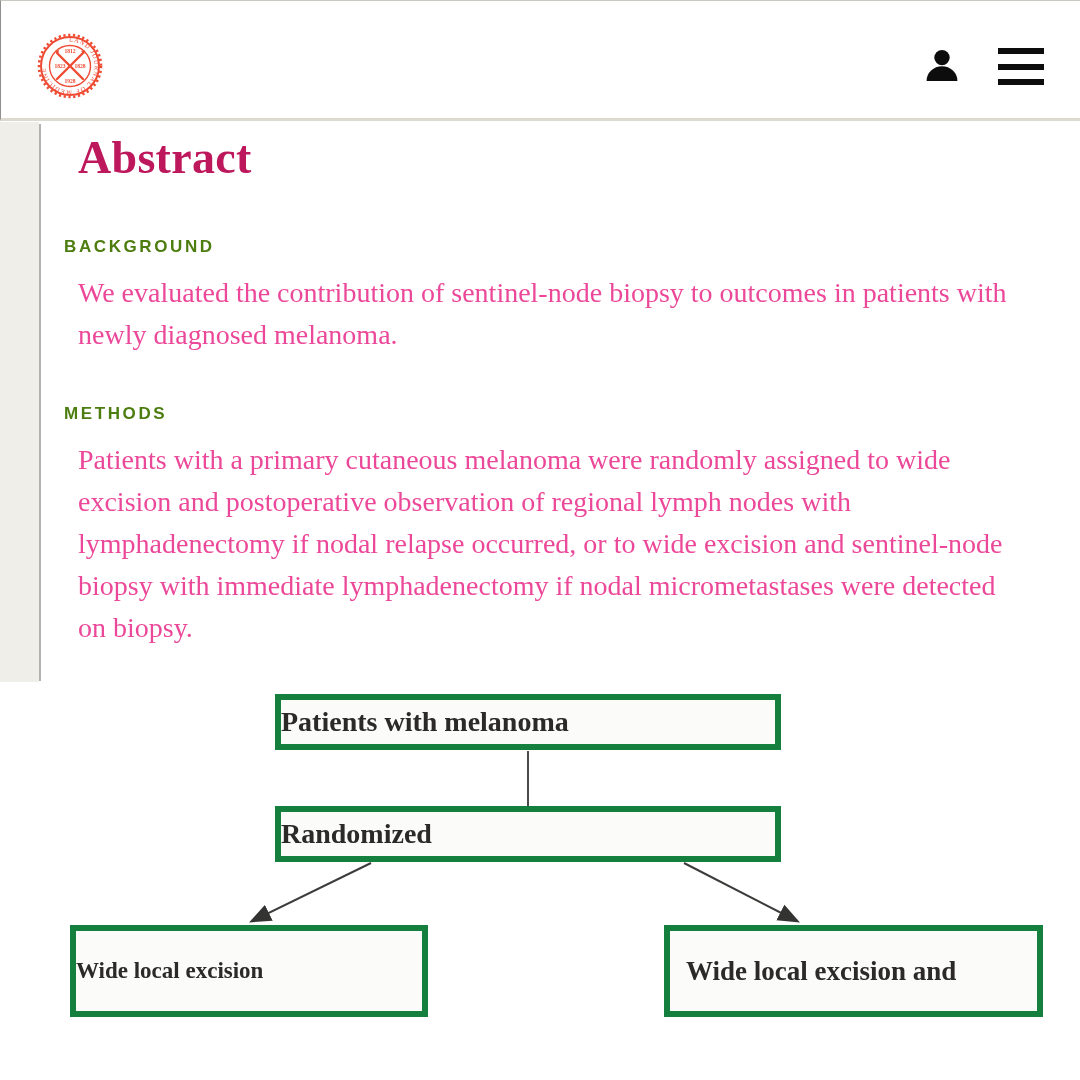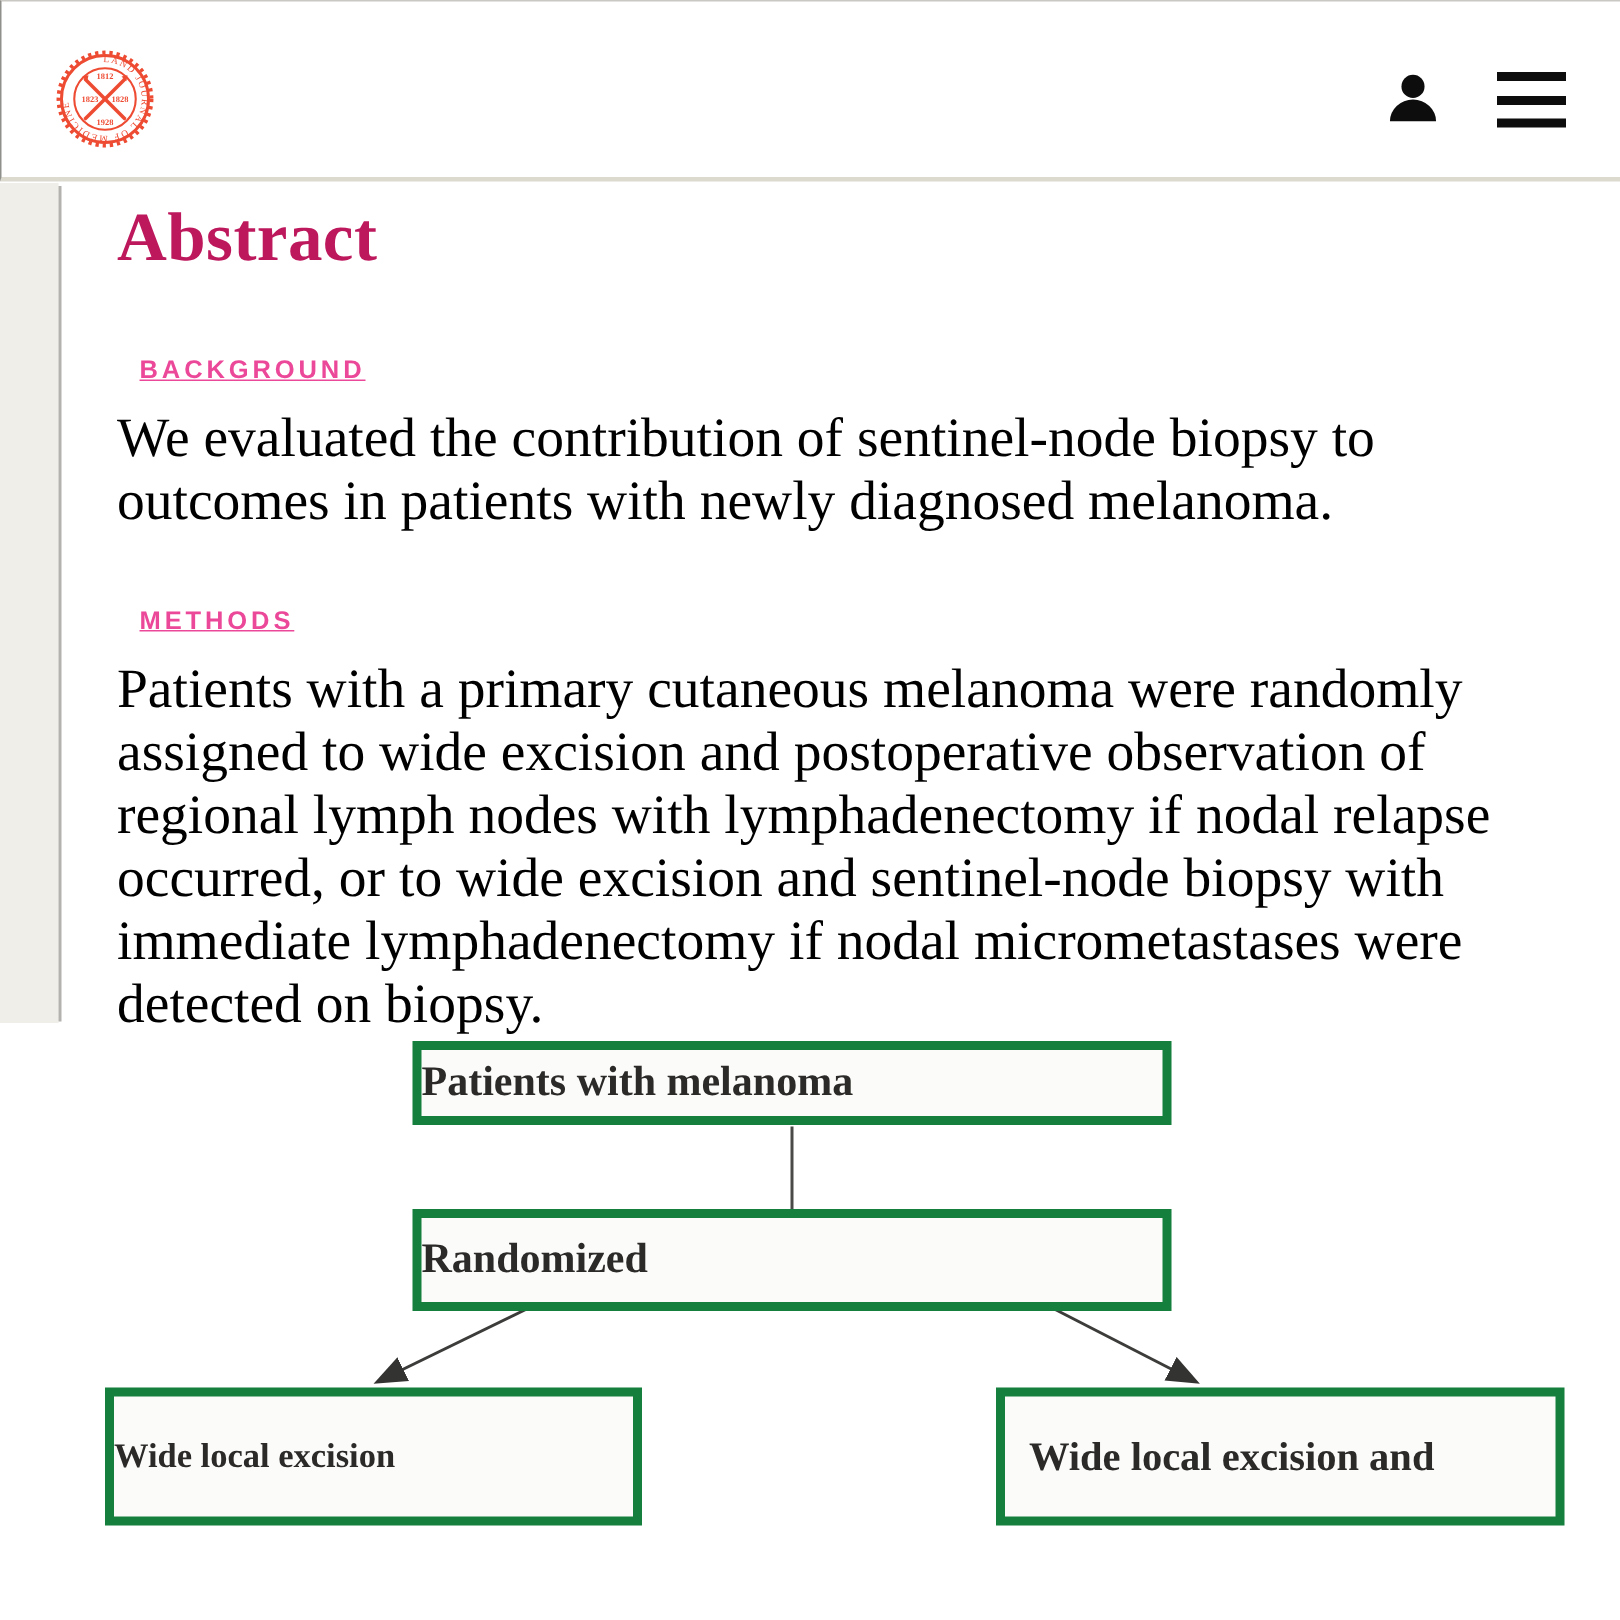--- a/index.html
+++ b/index.html
@@ -28,41 +28,41 @@
 
   
   .left-strip { position:absolute; left:0; top:122px; width:39px; height:560px; background:#f0eee8; }
   .v-rule { position:absolute; left:39px; top:124px; width:2px; height:557px; background:#b3b2ae; }
 
   .page-title {
     position:absolute; left:78px; top:131px;
     font-size:46px; font-weight:700; color:#be185d; letter-spacing:0.3px;
   }
   .sec-label {
-    position:absolute; left:93px;
+    position:absolute; left:64px;
     font-family:"Liberation Sans", sans-serif; font-weight:700;
-    font-size:17px; letter-spacing:2.6px; color:#ec4899;text-decoration:underline;
+    font-size:17px; letter-spacing:2.6px; color:#4d7c0f;
   }
   .sec-text {
     position:absolute; left:78px; width:935px;
-    font-size:37px; line-height:42px; color:#000000;
+    font-size:28px; line-height:42px; color:#ec4899;
   }
   .label-bg { top:237px; }
   .text-bg  { top:272px; }
   .label-me { top:404px; }
   .text-me  { top:439px; }
 
   
   .flow-box {
     position:absolute; border:6px solid #15803d; background:#fbfbf9;
     display:flex; flex-direction:column; align-items:flex-start; justify-content:center;
     font-weight:700; color:#2b2a28; text-align:center;
   }
   .box-top  { left:275px; top:694px; width:506px; height:56px; font-size:28px; }
-  .box-mid  { left:275px; top:806px; width:506px; height:68px; font-size:28px; }
+  .box-mid  { left:275px; top:806px; width:506px; height:56px; font-size:28px; }
   .box-left { left:70px;  top:925px; width:358px; height:92px; font-size:23px; line-height:38px; }
   .box-right{ left:664px; top:925px; width:379px; height:92px; font-size:27px; line-height:38px;padding-left:16px; }
   .flow-lines { position:absolute; left:0; top:660px; width:1080px; height:420px; pointer-events:none; }
 </style>
 </head>
 <body>
 
 <div class="site-header">
 
   <div class="logo-link">

